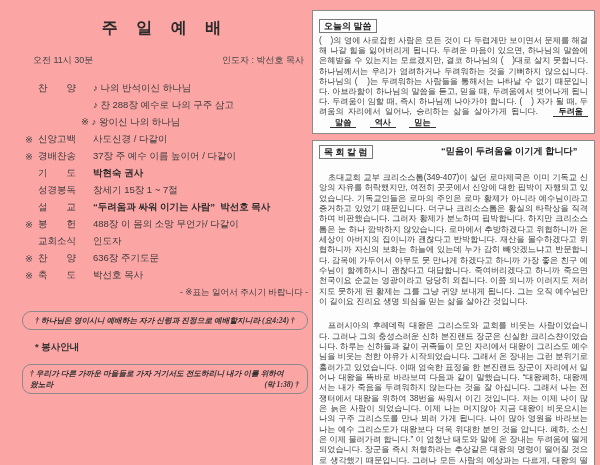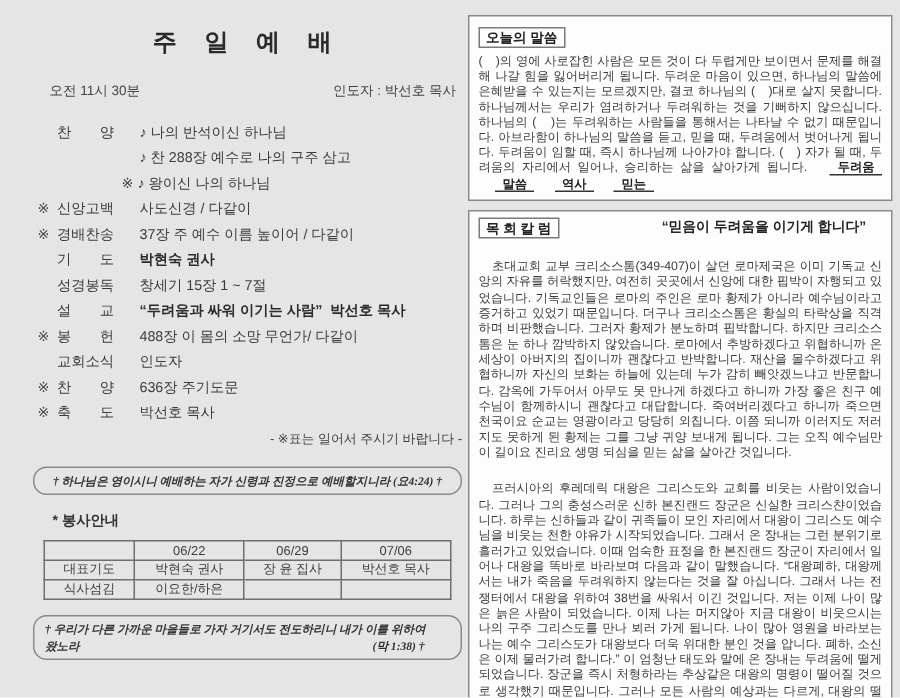--- a/index.html
+++ b/index.html
@@ -1,18 +1,18 @@
 <!DOCTYPE html>
 <html><head>
 <meta charset="utf-8">
 <style>
   * { margin:0; padding:0; box-sizing:border-box; }
   html,body { background:#ffffff; }
   body { width:600px; height:465px; font-family:"Liberation Sans","DejaVu Sans",sans-serif; }
-  .page { position:relative; width:600px; height:465px; background:#e5e5e5; color:#3b3b3b; overflow:hidden; }
+  .page { position:relative; width:600px; height:465px; background:#fca5a5; color:#3b3b3b; overflow:hidden; }
 
   
   .left-col { position:absolute; left:22px; top:18px; width:286px; }
   .title { text-align:center; font-size:16px; font-weight:bold; letter-spacing:7px; color:#2a2a2a; }
   .meta-row { display:flex; justify-content:space-between; margin-top:15px; padding:0 4px 0 11px; font-size:9px; color:#444; }
   .order { margin-top:13px; }
   .order-line { display:flex; align-items:center; height:17px; font-size:9.5px; }
   .order-line .marker { width:16px; padding-left:3px; color:#444; }
   .order-line .label { width:55px; color:#3b3b3b; white-space:pre; }
   .order-line .content { white-space:pre; }
@@ -20,21 +20,21 @@
   .content.strong { font-weight:bold; color:#2c2c2c; }
   .stand-note { text-align:right; font-size:8.6px; margin-top:3px; color:#3b3b3b; }
   .verse-box { margin-top:12px; border:1px solid #8a8a8a; border-radius:9px; padding:3px 7px;
                font-family:"Liberation Serif","DejaVu Serif",serif; font-style:italic; font-weight:bold;
                font-size:7.7px; line-height:11px; color:#333; text-align:center; }
   .service-heading { margin-top:11px; margin-left:13px; font-size:9.5px; font-weight:bold; color:#333; }
   .service-table { margin-top:6px; margin-left:7px; width:272px; border-collapse:collapse; }
   .service-table td { border:1px solid #6f6f6f; font-size:8.6px; text-align:center; height:13px; padding:0 2px; color:#3b3b3b; }
   .service-table td.c0 { width:60px; }
   .verse-bottom { margin-top:10px; text-align:left; position:relative; padding-right:14px; }
-  .verse-bottom .verse-ref { position:absolute; right:24px; bottom:3px; font-weight:bold; }
+  .verse-bottom .verse-ref { position:absolute; right:8px; bottom:3px; font-weight:bold; }
 
   
   .right-col { position:absolute; left:312px; top:10px; width:283px; }
   .box { border:1px solid #8a8a8a; background:#fdfdfd; }
   .word-box { padding:4px 6px 5px 6px; }
   .chip { display:inline-block; border:1px solid #7a7a7a; padding:0 4px; font-size:9px; font-weight:bold; color:#222; line-height:12px; }
   .word-body { margin-top:3px; font-size:8.2px; line-height:10.2px; text-align:justify; color:#3b3b3b; }
   .answer { font-weight:bold; color:#222; border-bottom:1px solid #333; padding:0 5px; margin-left:11px; }
   .column-box { margin-top:6px; padding:4px 6px 5px 6px; }
   .column-head { display:flex; align-items:center; }
@@ -116,42 +116,20 @@
         <span class="content">박선호 목사</span>
       </div>
     </div>
 
     <div class="stand-note">- ※표는 일어서 주시기 바랍니다 -</div>
 
     <div class="verse-box">† 하나님은 영이시니 예배하는 자가 신령과 진정으로 예배할지니라 (요4:24) †</div>
 
     <div class="service-heading">* 봉사안내</div>
 
-    <table class="service-table">
-      <tbody>
-        <tr>
-          <td class="c0"></td>
-          <td>06/22</td>
-          <td>06/29</td>
-          <td>07/06</td>
-        </tr>
-        <tr>
-          <td class="c0">대표기도</td>
-          <td>박현숙 권사</td>
-          <td>장 윤 집사</td>
-          <td>박선호 목사</td>
-        </tr>
-        <tr>
-          <td class="c0">식사섬김</td>
-          <td>이요한/하은</td>
-          <td></td>
-          <td></td>
-        </tr>
-      </tbody>
-    </table>
 
     <div class="verse-box verse-bottom">
       <span>† 우리가 다른 가까운 마을들로 가자 거기서도 전도하리니 내가 이를 위하여 왔노라</span>
       <span class="verse-ref">(막 1:38) †</span>
     </div>
   </div>
 
   <div class="right-col">
 
     <div class="box word-box">

